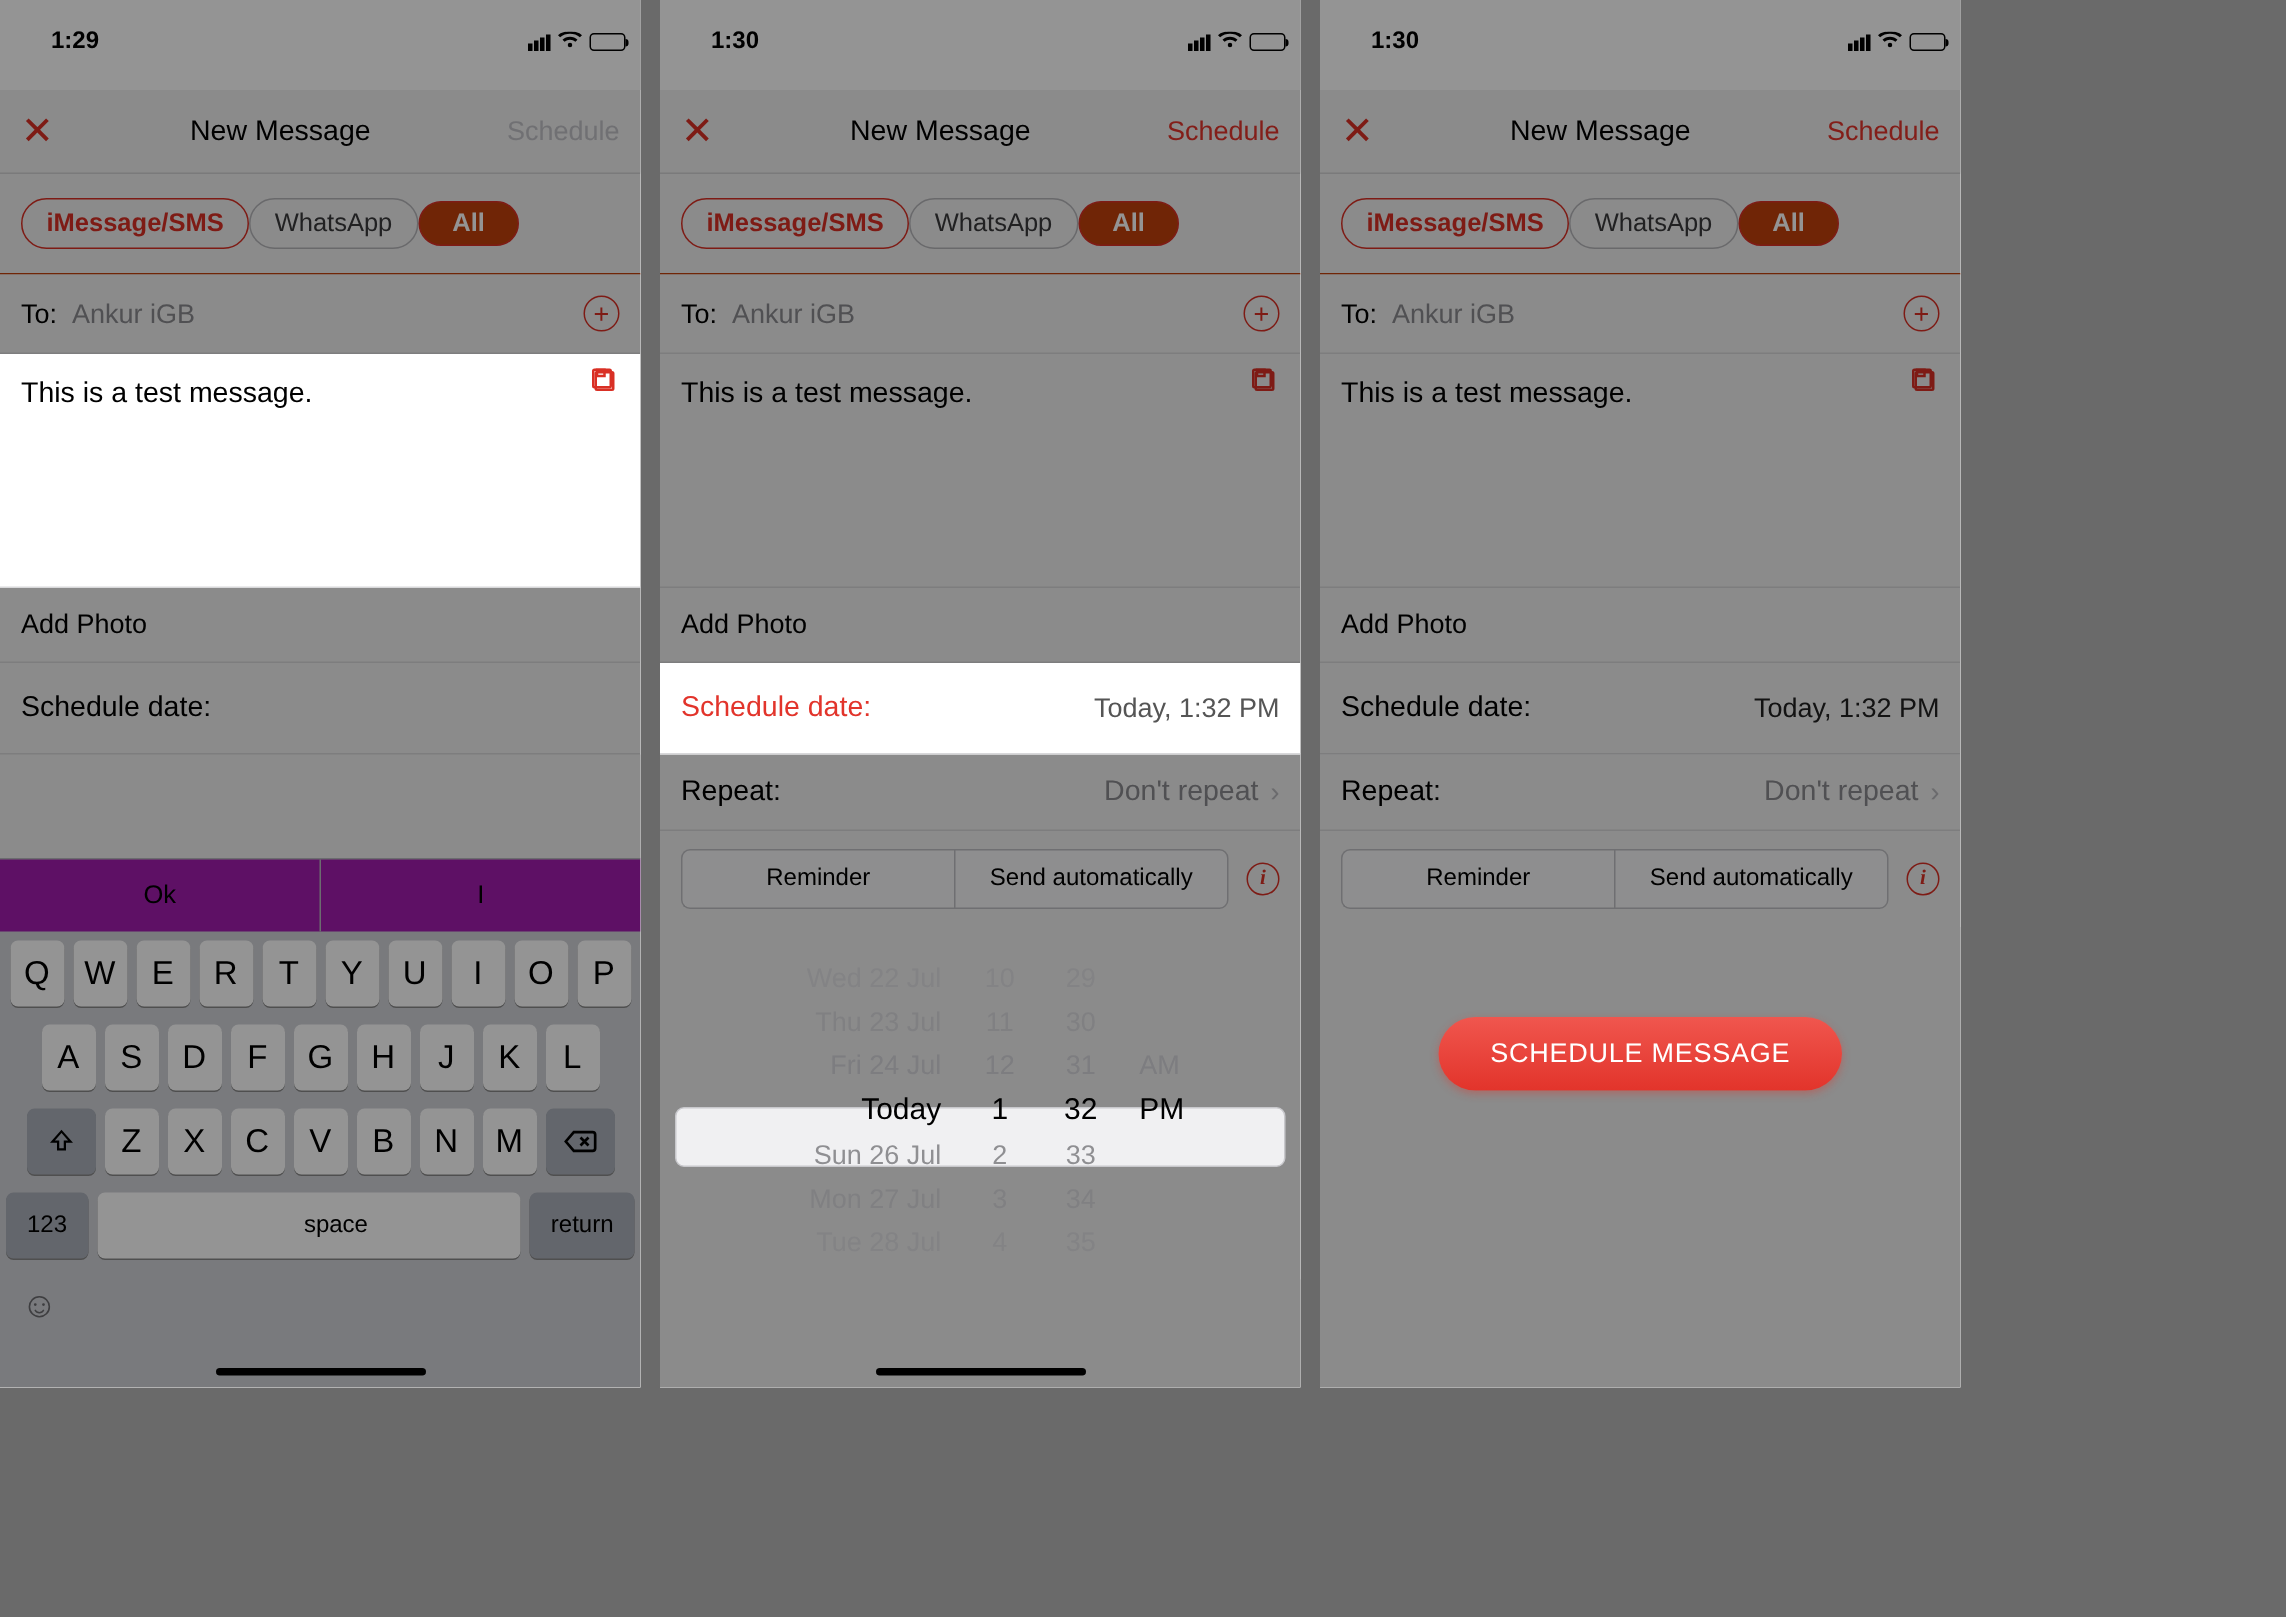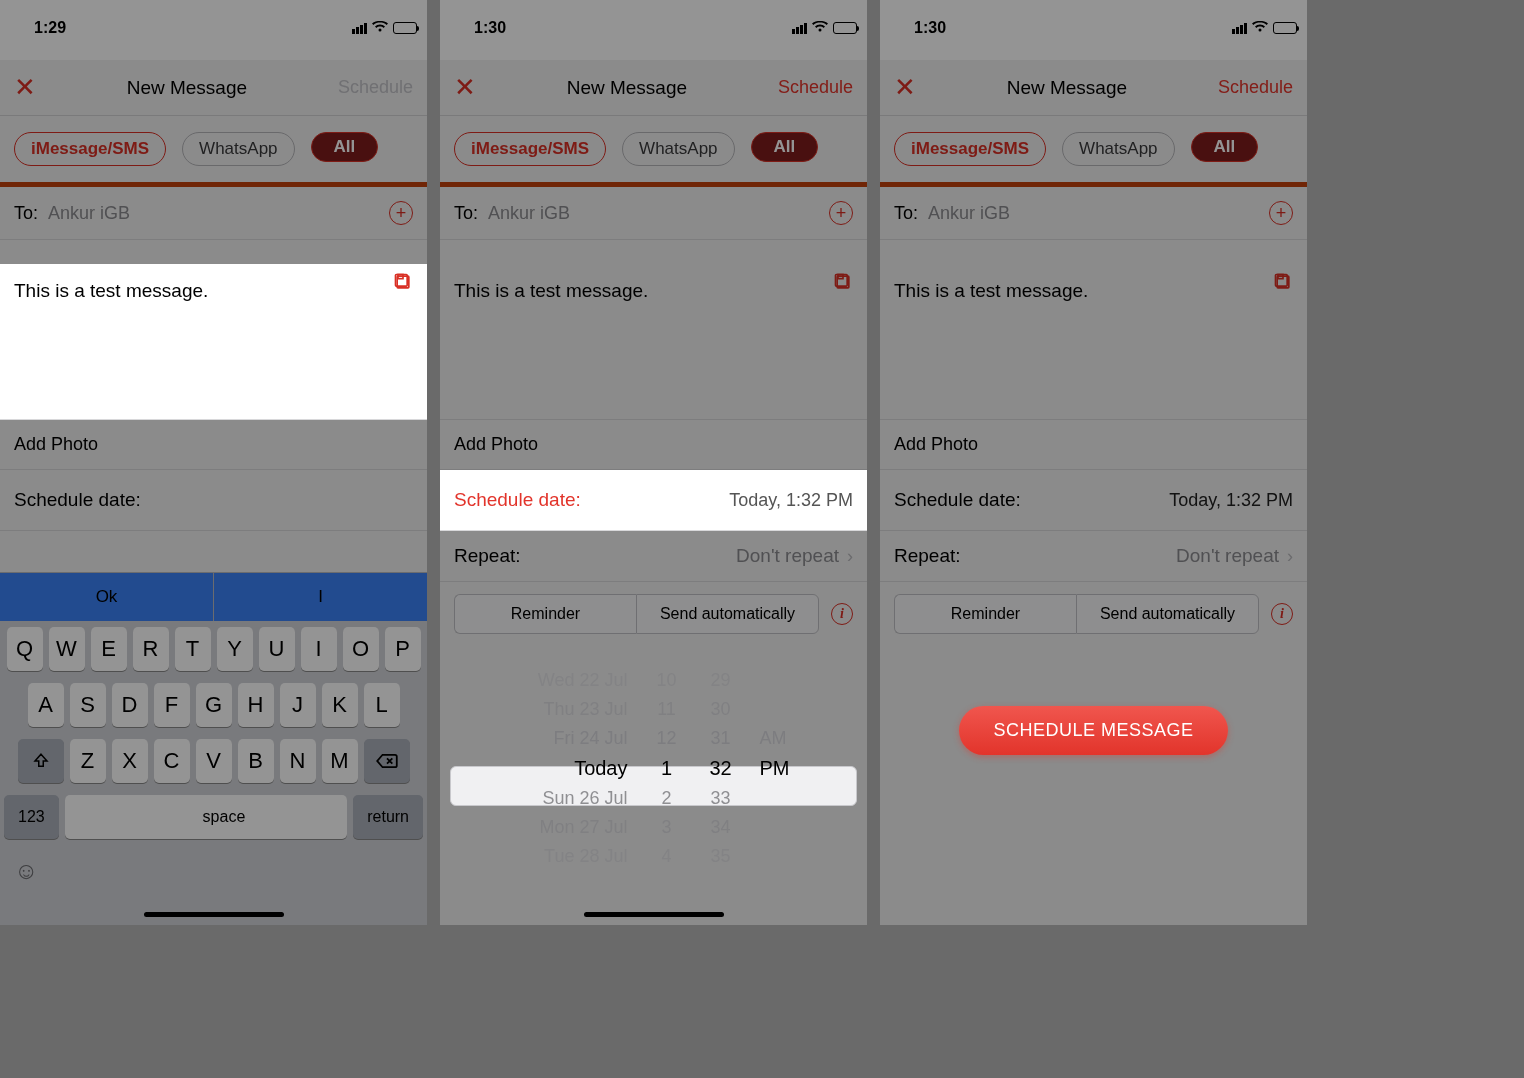--- a/index.html
+++ b/index.html
@@ -49,36 +49,36 @@
     justify-content: space-between;
     padding: 0 14px;
     border-bottom: 1px solid #d2d2d4;
   }
   .nav .close { font-size: 26px; color: #d93025; font-weight: 400; }
   .nav .title { font-size: 19px; font-weight: 400; color: #000; flex: 1; text-align: center; }
   .nav .action { font-size: 18px; color: #c2c2c7; }
   .nav .action.active { color: #e2342b; }
   .chips {
     display: flex;
-    gap: 16px;
+    gap: 0;
     padding: 16px 14px;
-    align-items: flex-start;
-    border-bottom: 5px solid #c2410c;
+    align-items: center;
+    border-bottom: 1px solid #c2410c;
     background:#efefef;
   }
   .chip {
     border-radius: 18px;
     padding: 6px 16px;
     font-size: 17px;
     border: 1.5px solid #b5b5b9;
     background: transparent;
   }
   .chip.imsg { border-color: #d93025; color: #d93025; font-weight:600; background:transparent;}
   .chip.whatsapp { color:#3a3a3c;}
-  .chip.all { background: #7f1d1d; border-color:#d93025; color:#fff; font-weight:600; padding:4px 22px;}
+  .chip.all { background: #c2410c; border-color:#d93025; color:#fff; font-weight:600; padding:4px 22px;}
   .row {
     display: flex;
     align-items: center;
     padding: 14px 14px;
     border-bottom: 1px solid #d8d8da;
     font-size: 18px;
     color: #000;
     background:#efefef;
     justify-content: space-between;
   }
@@ -87,21 +87,20 @@
   .row .right { color:#222; font-size:18px;}
   .plus-icon { width:24px; height:24px; border:1.5px solid #d93025; border-radius:50%; color:#d93025; display:flex;align-items:center;justify-content:center; font-size:18px; line-height:1;}
   .msg-area {
     padding: 16px 14px 0 14px;
     font-size: 19px;
     color: #000;
     height: 156px;
     position: relative;
     background:#efefef;
     border-bottom: 1px solid #d8d8da;
-    margin-top: 24px;
   }
   .msg-area.highlight { background:#fff; z-index:60; position:relative;}
   .save-icon { position:absolute; top:8px; right:14px; color:#d93025; font-size:18px; }
   .schedule-row.highlight { background:#fff; z-index:60; position:relative;}
   .schedule-row .label.red { color:#e2342b; }
   .schedule-row { height:61px; font-size:19px;}
   .repeat-row { font-size:19px;}
   .repeat-row .rval { color:#8b8b8f; }
   .chev { color:#b8b8bc; font-size:18px; margin-left:8px;}
   .seg {
@@ -111,21 +110,21 @@
     flex:1; text-align:center; font-size:16px; padding:10px 0;
     border:1px solid #c0c0c4; background:#f5f5f6;
   }
   .seg .btn:first-child { border-radius:6px 0 0 6px; border-right:none;}
   .seg .btn:nth-child(2) { border-radius:0 6px 6px 0;}
   .seg .info { width:22px;height:22px;border:1.5px solid #d93025;border-radius:50%;color:#d93025;display:flex;align-items:center;justify-content:center;font-size:14px;margin-left:12px;font-style:italic;font-family:serif;font-weight:bold;}
   .keyboard {
     position:absolute; bottom:0; left:0; right:0; background:#d1d3d8;
     padding-bottom:40px;
   }
-  .suggest { display:flex; background:#3b82f6; border-top:1px solid #b9bbbf;}
+  .suggest { display:flex; background:#a21caf; border-top:1px solid #b9bbbf;}
   .suggest div { flex:1; text-align:center; padding:14px 0; font-size:17px; color:#000; border-right:1px solid #b9bbbf;}
   .suggest div:last-child { border-right:none;}
   .krow { display:flex; gap:6px; padding:6px 4px; justify-content:center;}
   .key { background:#fff; border-radius:5px; box-shadow:0 1px 0 #888; width:36px; height:44px; display:flex;align-items:center;justify-content:center; font-size:22px; color:#000;}
   .key.wide { width:auto; padding:0 14px; font-size:16px;text-align:center;}
   .key.dark { background:#abb0ba; color:#000;}
   .key.flex1 { flex:1;padding-left:36px;}
   .homebar { position:absolute; bottom:8px; left:50%; transform:translateX(-50%); width:140px; height:5px; background:#000; border-radius:3px;}
   .emoji-icon { font-size:24px; margin:12px 0 0 14px; color:#6b6b6f;}
   

